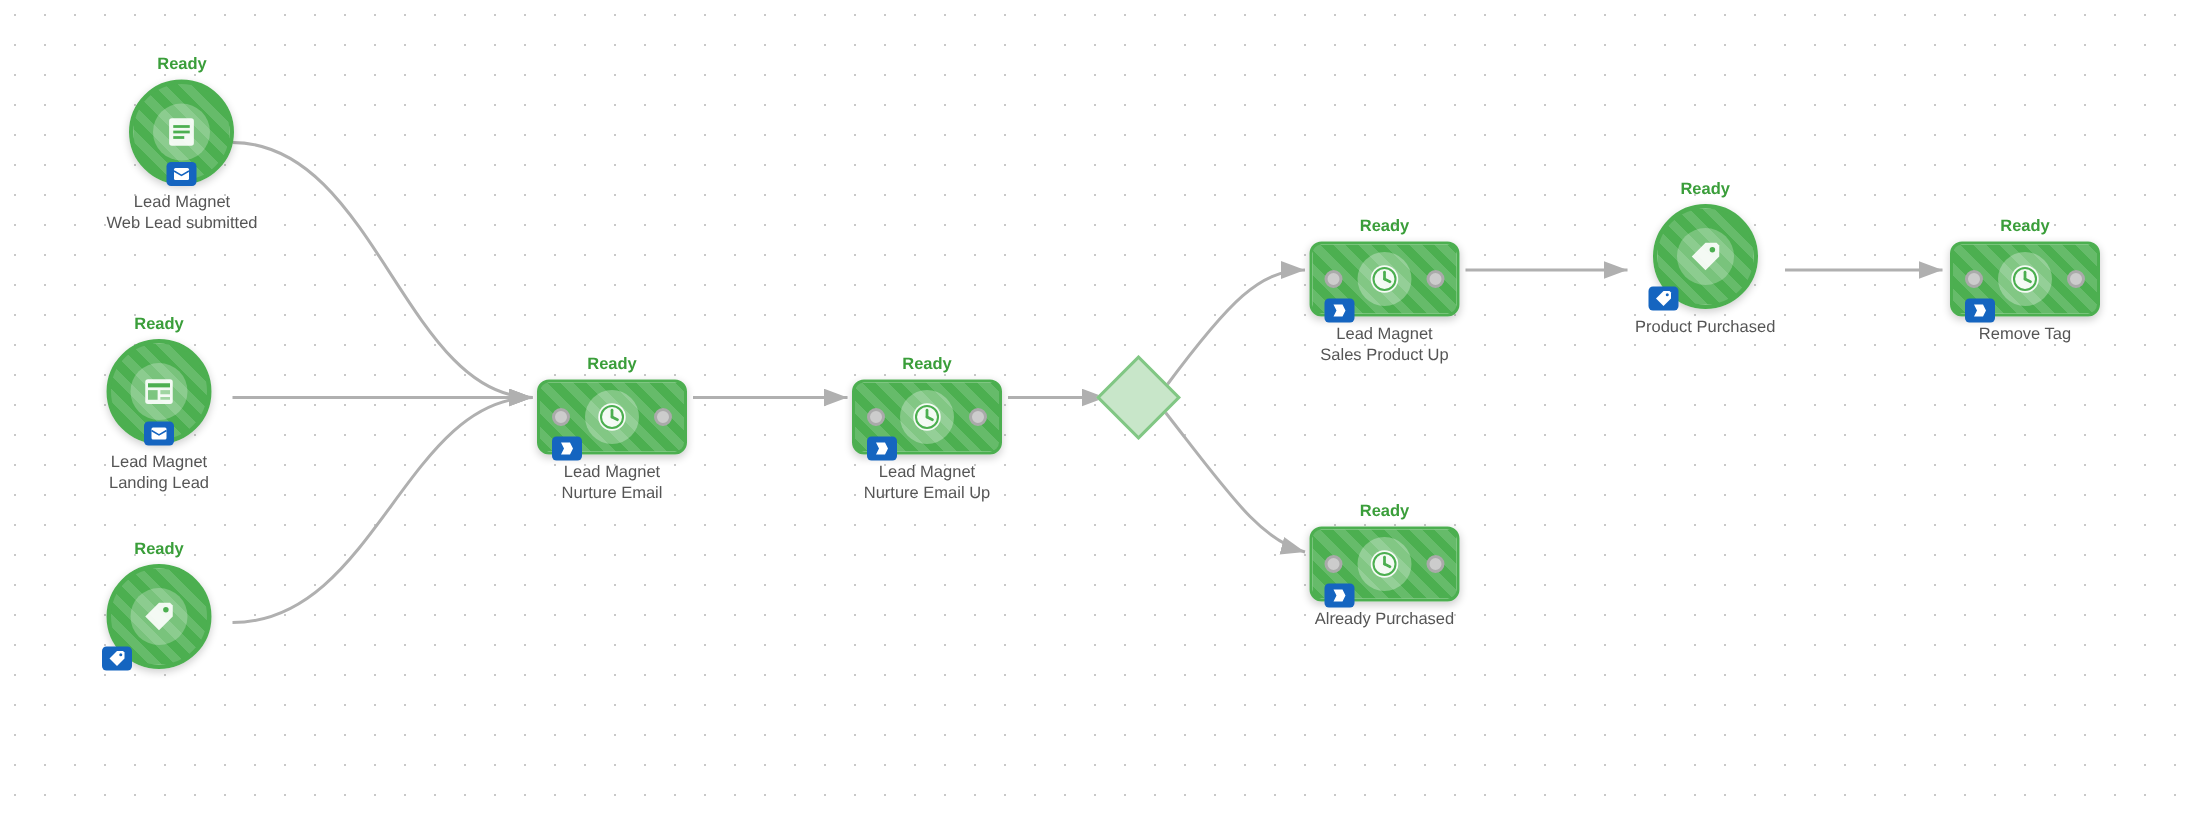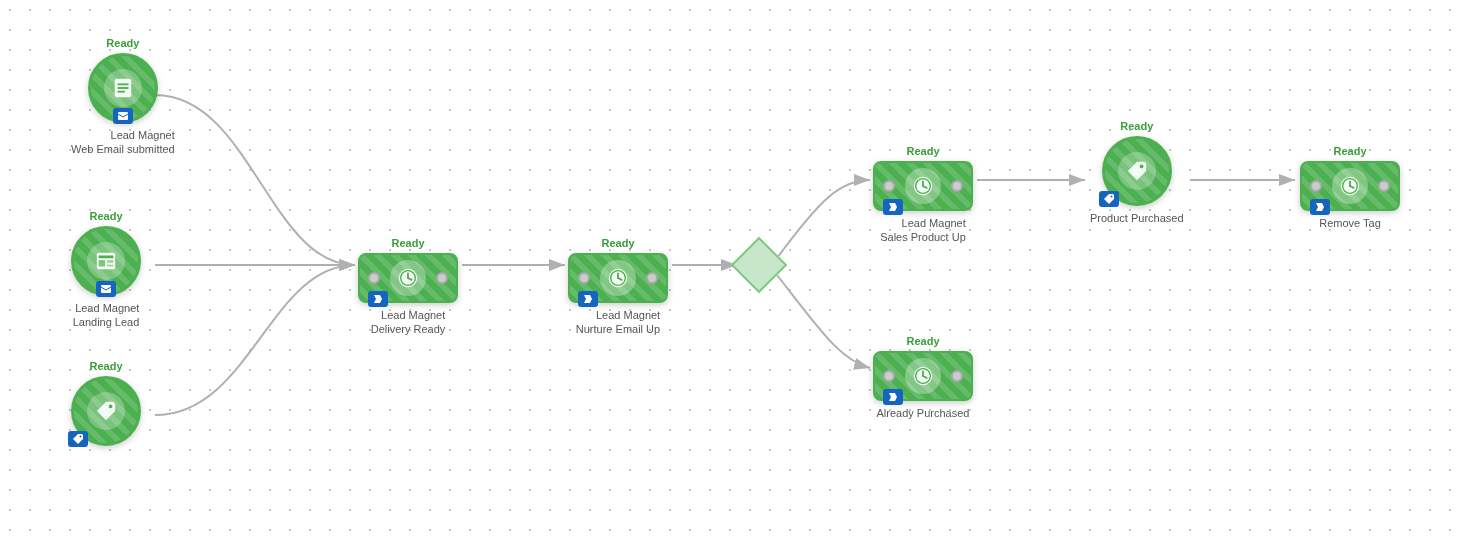--- a/index.html
+++ b/index.html
@@ -41,21 +41,21 @@
       font-size: 11px;
       color: #3a9e3a;
       font-weight: 600;
       margin-bottom: 4px;
       text-align: center;
     }
 
     .node-label-bottom {
       font-size: 11px;
       color: #555;
-      text-align: right;
+      text-align: center;
       margin-top: 5px;
       line-height: 1.3;
     }
 
     
     .trigger-node {
       width: 70px;
       height: 70px;
       border-radius: 50%;
       background: repeating-linear-gradient(
@@ -283,21 +283,21 @@
       </div>
       <div class="trigger-badge">
         <svg viewBox="0 0 24 24" xmlns="http://www.w3.org/2000/svg">
           <rect x="2" y="4" width="20" height="16" rx="2" fill="white"></rect>
           <path d="M2 8 L12 14 L22 8" stroke="#1565c0" stroke-width="2" fill="none"></path>
         </svg>
       </div>
     </div>
     <div class="node-label-bottom">
       <span>Lead Magnet</span><br>
-      <span>Web Email submitted</span>
+      <span>Web Lead submitted</span>
     </div>
   </div>
 
   <div class="node" style="left: 71px; top: 210px;">
     <span class="node-label-top">Ready</span>
     <div class="trigger-node">
       <div class="icon-inner">
 
         <svg viewBox="0 0 24 24" xmlns="http://www.w3.org/2000/svg">
           <rect x="2" y="3" width="20" height="18" rx="2" fill="white" opacity="0.9"></rect>
@@ -354,21 +354,21 @@
       </div>
       <div class="side-dot"></div>
       <div class="action-badge">
         <svg viewBox="0 0 24 24" xmlns="http://www.w3.org/2000/svg">
           <polygon points="4,4 16,4 20,12 16,20 4,20 8,12" fill="white"></polygon>
         </svg>
       </div>
     </div>
     <div class="node-label-bottom">
       <span>Lead Magnet</span><br>
-      <span>Delivery Ready</span>
+      <span>Nurture Email</span>
     </div>
   </div>
 
   <div class="node" style="left: 568px; top: 237px;">
     <span class="node-label-top">Ready</span>
     <div class="action-node">
       <div class="side-dot"></div>
       <div class="center-icon">
         <svg viewBox="0 0 24 24" xmlns="http://www.w3.org/2000/svg">
           <circle cx="12" cy="12" r="10" fill="white" opacity="0.9"></circle>

